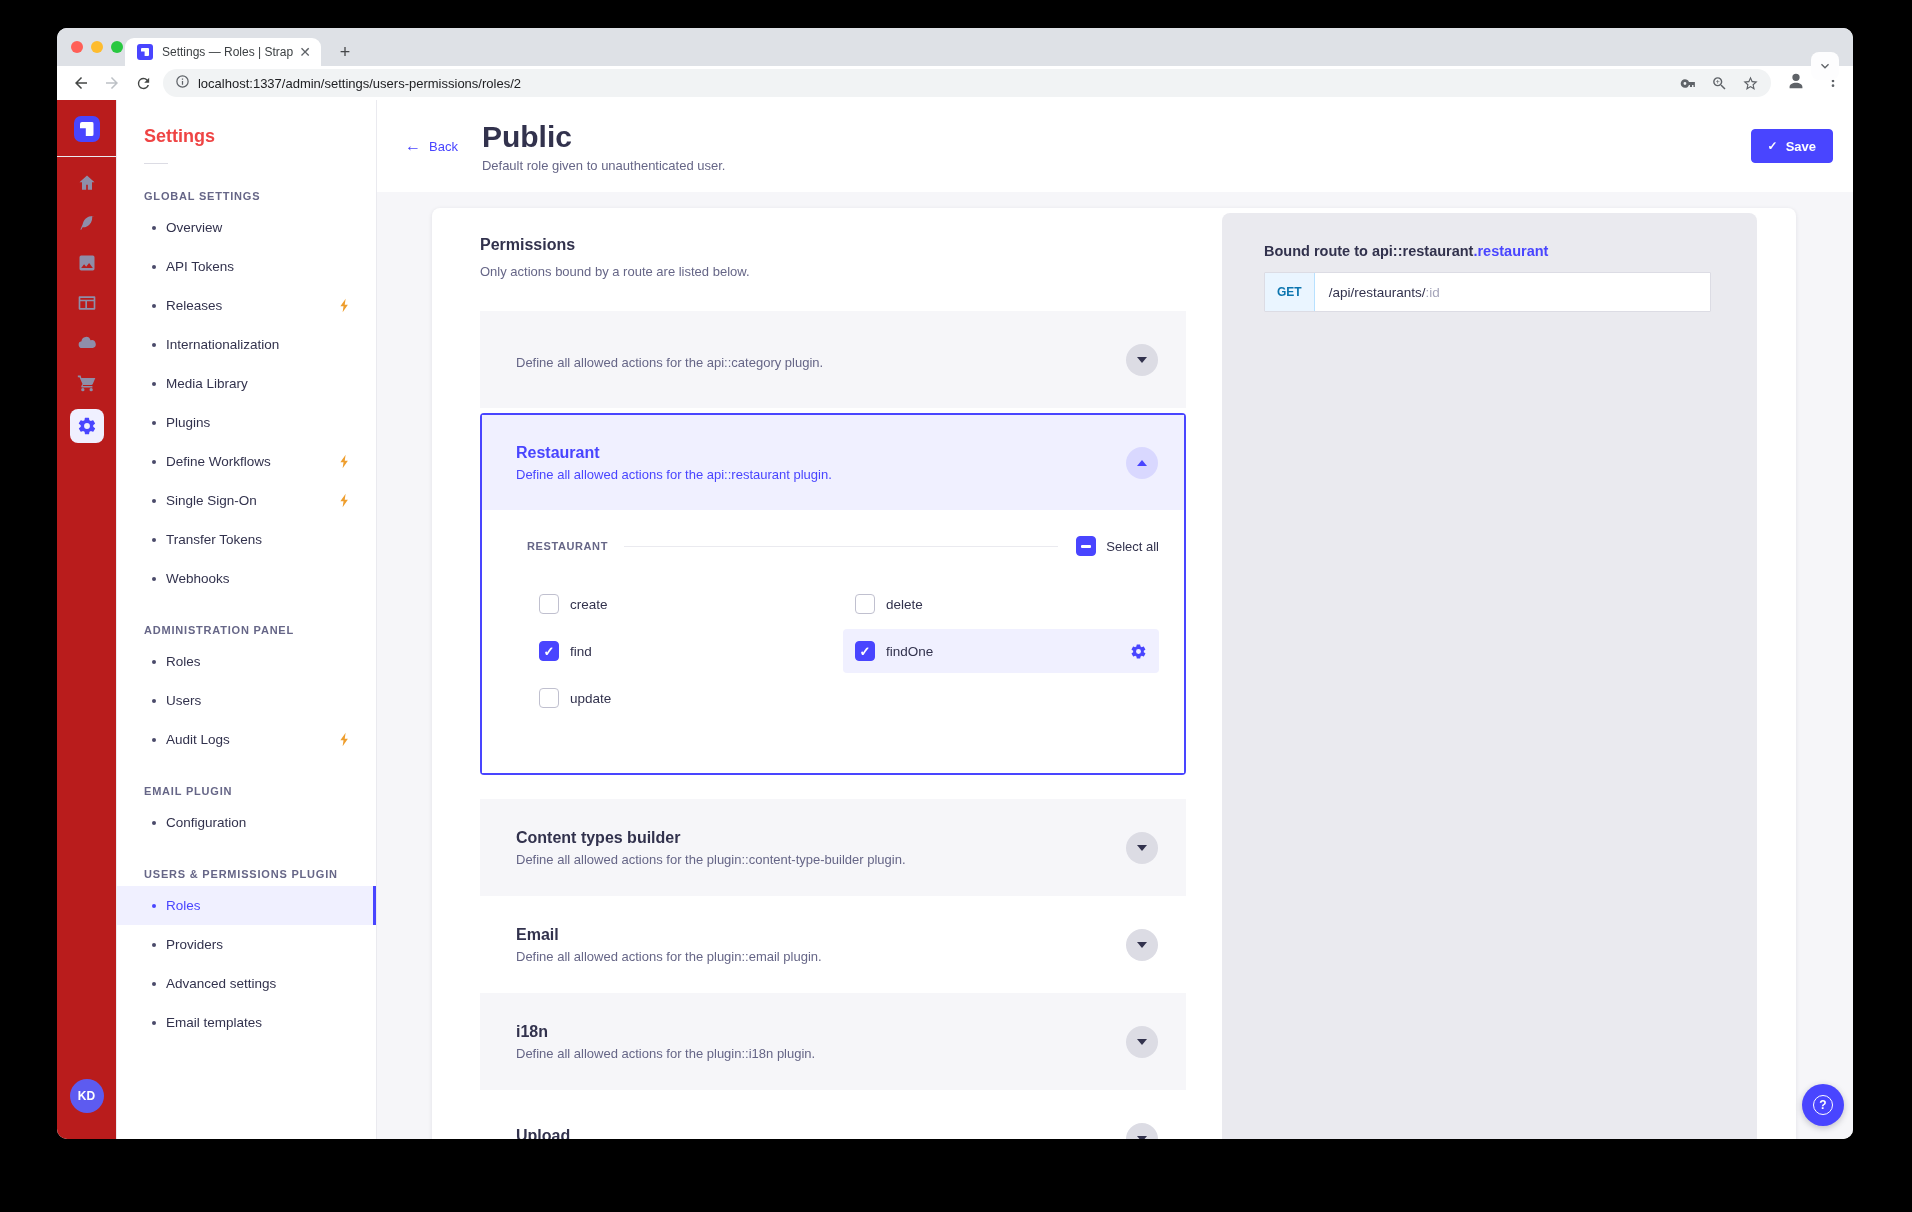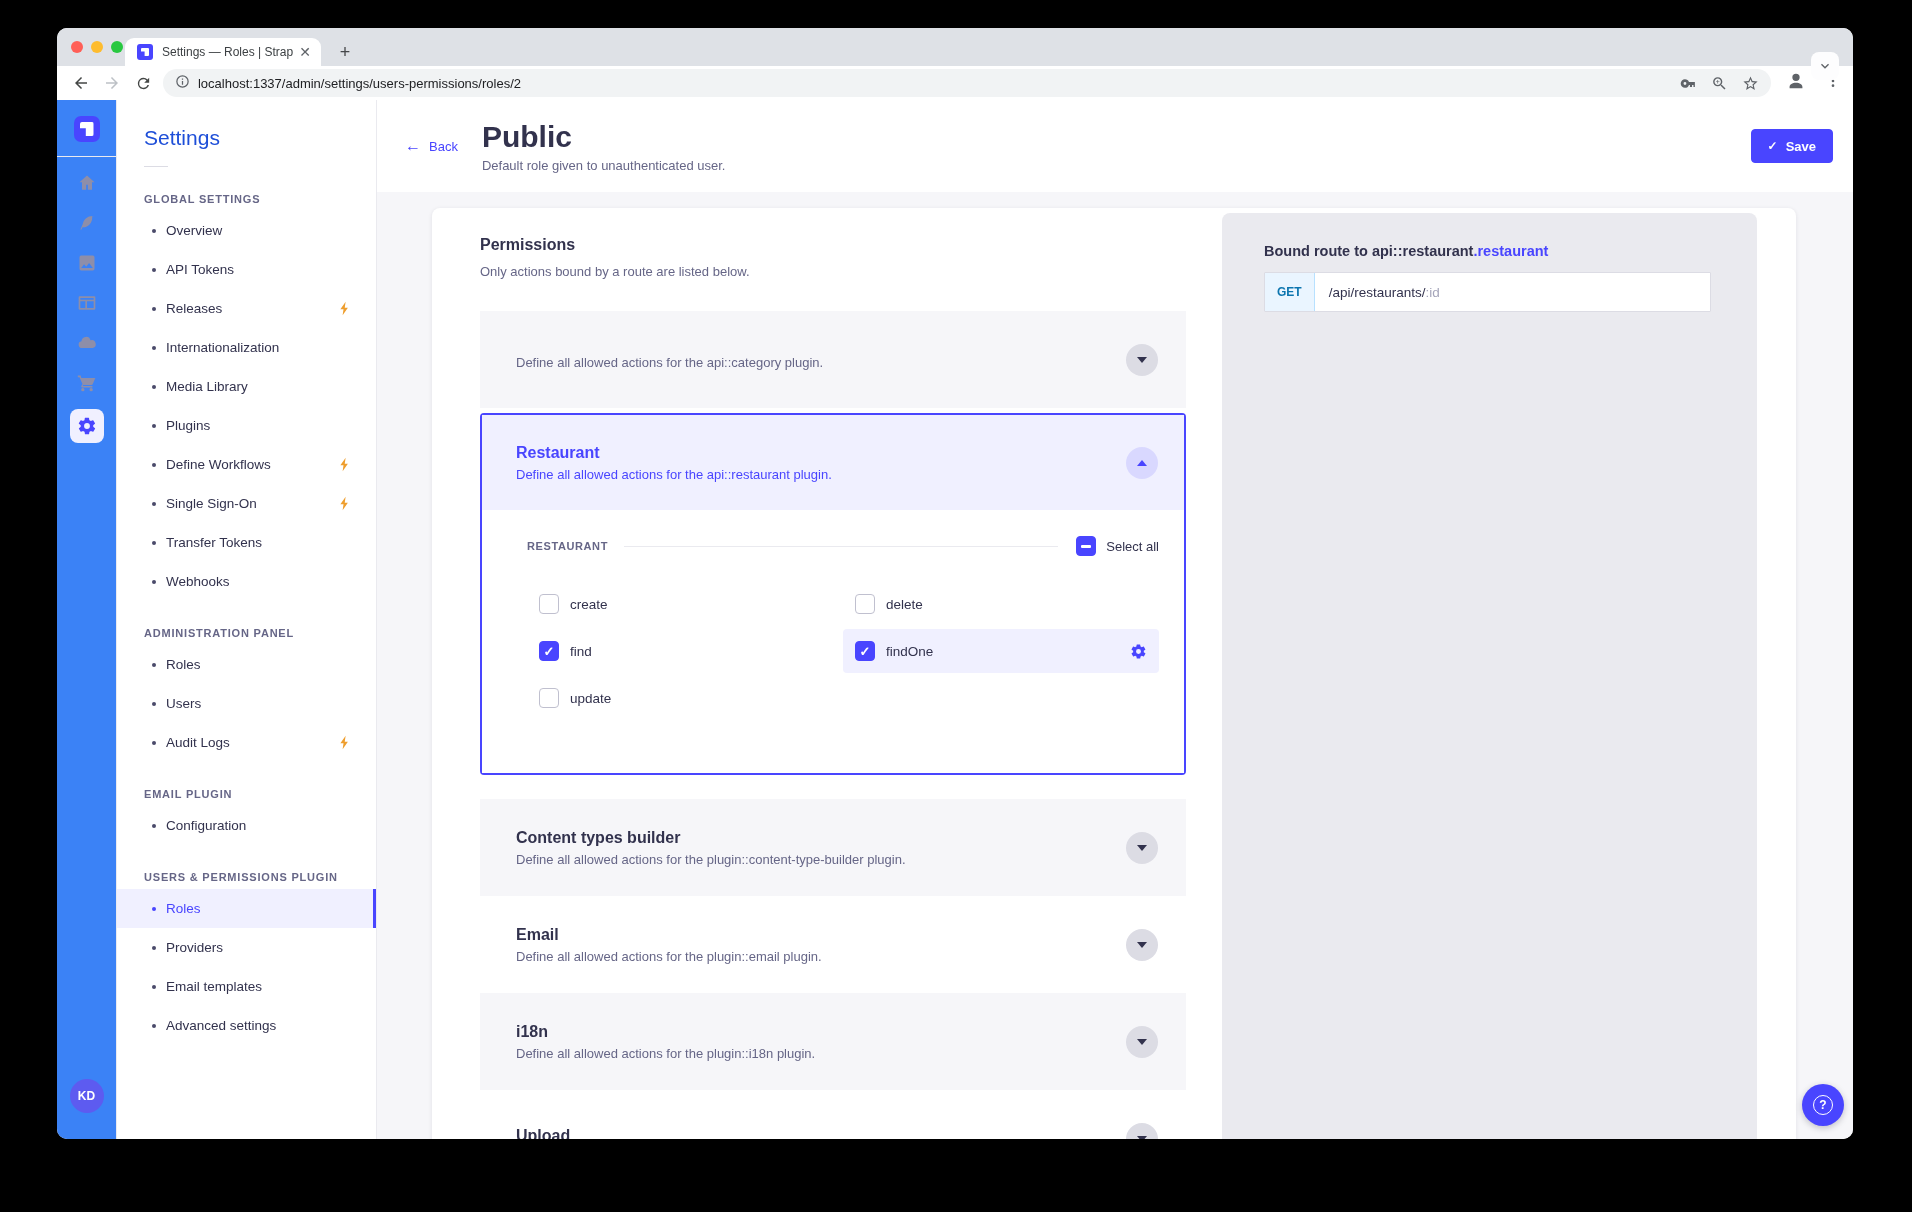--- a/index.html
+++ b/index.html
@@ -23,33 +23,33 @@
   .urlbar { height:34px; background:#fff; display:flex; align-items:center; padding:17px 12px; }
   .nav-ic { width:26px; height:26px; display:flex; align-items:center; justify-content:center; margin-right:8px; }
   .pill { flex:none; width:1608px; height:28px; background:#f1f3f4; border-radius:14px; display:flex; align-items:center; padding:0 12px; }
   .pill .url { font-size:13px; color:#202124; margin-left:8px; flex:1; white-space:nowrap; }
   .pill-ic { margin-left:14px; display:flex; align-items:center; }
   .after-pill { display:flex; align-items:center; margin-left:14px; gap:18px; }
 
   
   .app { display:flex; height:1039px; }
 
-  .rail { width:60px; background:#3b82f6; border-right:1px solid #eaeaef; display:flex; flex-direction:column; align-items:center; flex:none; }
+  .rail { width:60px; background:#b91c1c; border-right:1px solid #eaeaef; display:flex; flex-direction:column; align-items:center; flex:none; }
   .rail-logo-wrap{ width:100%; display:flex; justify-content:center; padding:16px 0 14px; border-bottom:1px solid #eaeaef; }
   .rail-logo { width:26px; height:26px; border-radius:7px; background:#4945ff; position:relative; }
   .rail-logo::after{ content:""; position:absolute; left:6px; top:6px; width:14px; height:14px; background:#fff; border-radius:2px; clip-path:polygon(0 0,100% 0,100% 100%,45% 100%,45% 45%,0 45%); }
   .rail-icons { display:flex; flex-direction:column; align-items:center; padding-top:12px; gap:12px; }
   .rail-ic { width:34px; height:28px; display:flex; align-items:center; justify-content:center; }
   .rail-ic svg { fill:#8e8ea9; }
   .rail-ic.active { width:34px; height:34px; border-radius:8px; background:#f0f0ff; }
   .rail-ic.active svg { fill:#4945ff; }
   .rail-avatar { margin-top:auto; margin-bottom:26px; width:34px; height:34px; border-radius:50%; background:#5d5bf0; color:#fff; font-size:12px; font-weight:bold; display:flex; align-items:center; justify-content:center; }
 
   .subnav { width:260px; background:#fff; border-right:1px solid #eaeaef; flex:none; overflow:hidden; }
-  .subnav-title { font-size:21px; font-weight:normal; color:#1d4ed8; padding:26px 0 0 27px; }
+  .subnav-title { font-size:18px; font-weight:bold; color:#ef4444; padding:26px 0 0 27px; }
   .subnav-divider { width:24px; height:1px; background:#dcdce4; margin:16px 0 0 27px; }
   .sec-label { font-size:11px; font-weight:bold; color:#666687; letter-spacing:.8px; padding-left:27px; margin-top:26px; margin-bottom:6px; }
   .nav-item { height:39px; display:flex; align-items:center; padding-left:35px; padding-right:0; position:relative; }
   .nav-item .dot { width:4px; height:4px; border-radius:50%; background:#4a4a6a; margin-right:10px; flex:none; }
   .nav-item .lbl { font-size:13.5px; color:#32324d; }
   .nav-item .bolt { margin-left:auto; margin-right:26px; display:flex; }
   .nav-item.active { background:#f0f0ff; border-right:3px solid #4945ff; }
   .nav-item.active .lbl { color:#4945ff; }
   .nav-item.active .dot { background:#4945ff; }
 
@@ -328,25 +328,25 @@
       <div class="nav-item active">
           <span class="dot"></span>
           <span class="lbl">Roles</span>
         </div>
       <div class="nav-item">
           <span class="dot"></span>
           <span class="lbl">Providers</span>
         </div>
       <div class="nav-item">
           <span class="dot"></span>
+          <span class="lbl">Advanced settings</span>
+        </div>
+      <div class="nav-item">
+          <span class="dot"></span>
           <span class="lbl">Email templates</span>
-        </div>
-      <div class="nav-item">
-          <span class="dot"></span>
-          <span class="lbl">Advanced settings</span>
         </div>
     </div>
 
     <div class="main">
       <div class="app-header">
         <a class="back-link">
           <span class="back-arrow">←</span>
           <span>Back</span>
         </a>
         <div class="title-block">

